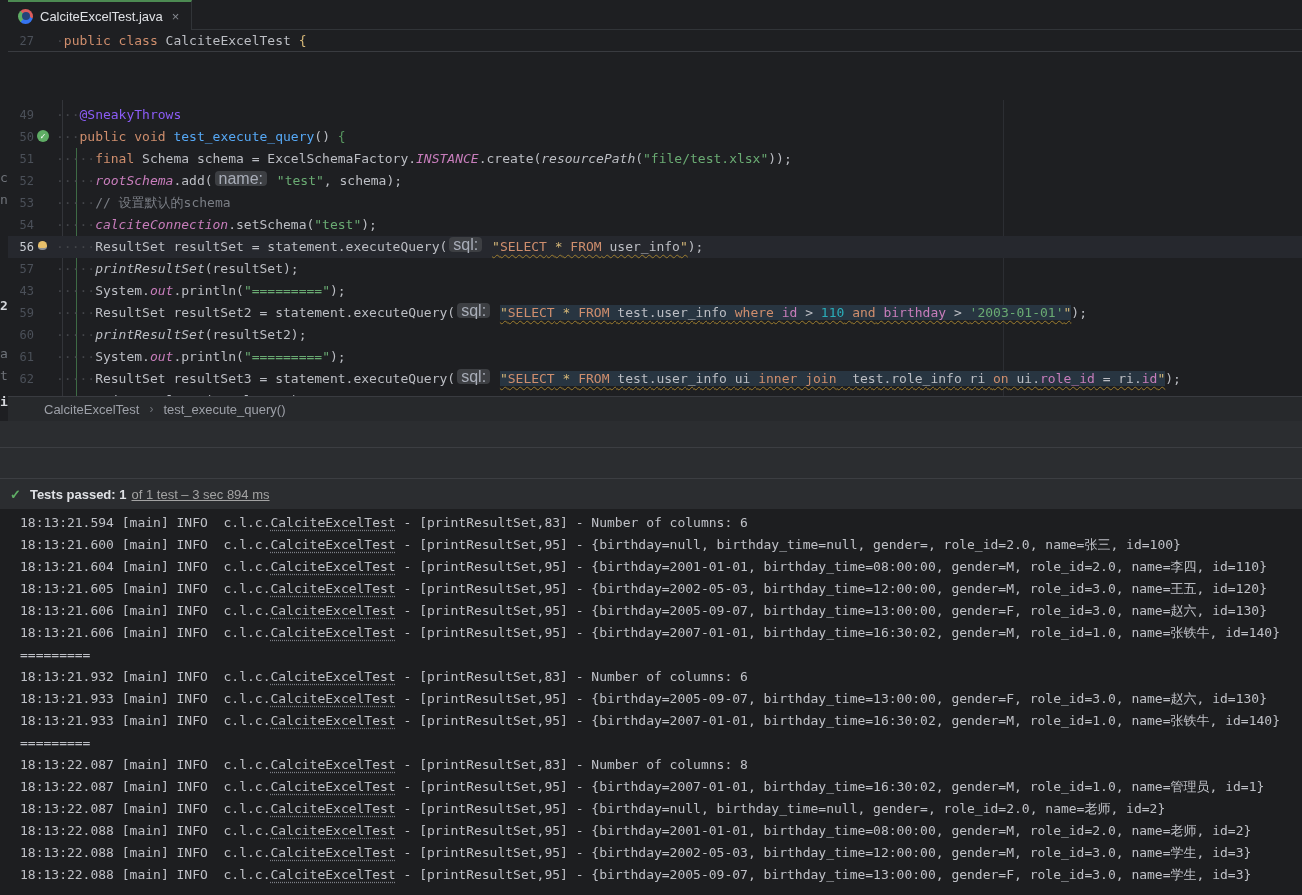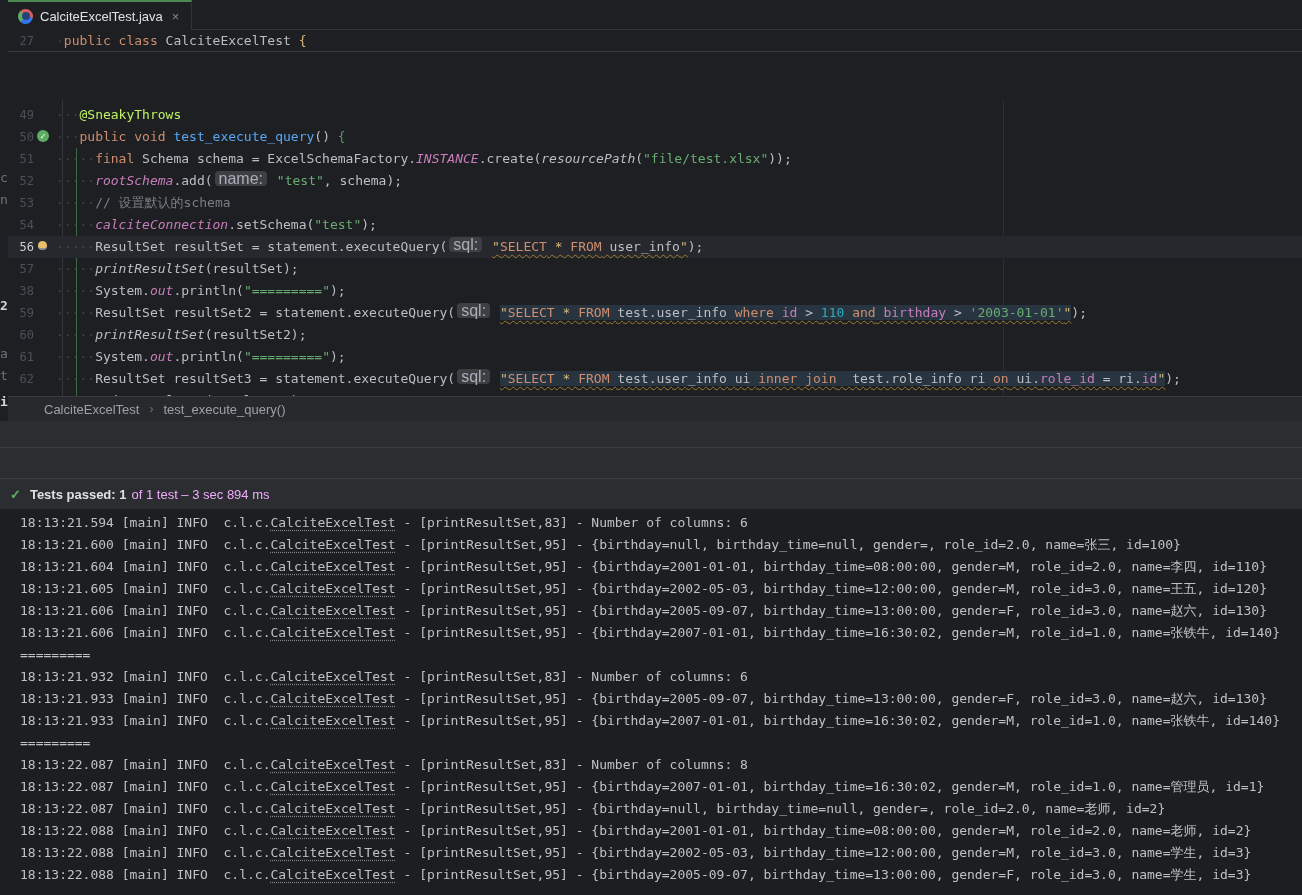--- a/index.html
+++ b/index.html
@@ -36,21 +36,21 @@
   .lnum{width:26px;flex:none;text-align:right;color:#4b5059;font-size:12px;
         font-family:"DejaVu Sans Mono","Liberation Mono",monospace;}
   .row.current .lnum{color:#c9ccd2;}
   .gslot{width:20px;flex:none;position:relative;}
   .codetxt{flex:1;padding-left:2px;}
   .guide-gray{position:absolute;left:54px;top:4px;bottom:0;width:1px;background:#33353a;}
   .guide-green{position:absolute;left:68px;top:48px;height:286px;width:1px;background:#3e6b45;}
   .colguide{position:absolute;left:995px;top:0;bottom:0;width:1px;background:#2c2e33;}
 
   .tk-kw{color:#cf8e6d;}
-  .tk-ann{color:#bef264;}
+  .tk-ann{color:#8b5cf6;}
   .tk-mdecl{color:#56a8f5;}
   .tk-field{color:#c77dbb;font-style:italic;}
   .tk-str{color:#6aab73;}
   .tk-scall{font-style:italic;color:#bcbec4;}
   .tk-cmt{color:#7a7e85;}
   .tk-ws{color:#43454a;}
   .tk-num{color:#2aacb8;}
   .tk-star{color:#d5b778;}
   .tk-q{color:#d5b778;}
   .tk-col{color:#c77dbb;}
@@ -76,21 +76,21 @@
 
   
   .band1{position:absolute;left:0;top:421px;width:1302px;height:27px;background:#2b2d30;
          border-bottom:1px solid #3c3e42;box-sizing:border-box;}
   .band2{position:absolute;left:0;top:448px;width:1302px;height:31px;background:#2b2d30;
          border-bottom:1px solid #3c3e42;box-sizing:border-box;}
   .status{position:absolute;left:0;top:479px;width:1302px;height:30px;background:#2b2d30;
       display:flex;align-items:center;padding-left:10px;box-sizing:border-box;font-size:13px;}
   .status .check{color:#5fad65;font-weight:bold;margin-right:9px;}
   .status .bold{color:#dfe1e5;font-weight:600;margin-right:5px;}
-  .status .rest{color:#f0abfc;}
+  .status .rest{color:#a3a3a3;text-decoration:underline;}
 
   
   .console{position:absolute;left:0;top:509px;width:1302px;height:386px;background:#1d1e20;
            overflow:hidden;padding-top:3px;box-sizing:border-box;}
   .cline{height:22px;line-height:22px;padding-left:20px;white-space:pre;color:#bfc1c7;
          font-family:"DejaVu Sans Mono","Liberation Mono",monospace;font-size:13px;}
   .clink{text-decoration:underline dotted #7d8087;text-underline-offset:3px;cursor:pointer;}
 </style>
 </head>
 <body>
@@ -124,21 +124,21 @@
     <div class="guide-green"></div>
     <div class="editor-inner" id="editor-lines">
         <div class="row"><span class="lnum">49</span><span class="gslot"></span><span class="codetxt"><span class="tk-ws">···</span><span class="tk-ann">@SneakyThrows</span></span></div>
         <div class="row"><span class="lnum">50</span><span class="gslot"><span class="icon-test-passed">✓</span></span><span class="codetxt"><span class="tk-ws">···</span><span class="tk-kw">public</span><span> </span><span class="tk-kw">void</span><span> </span><span class="tk-mdecl">test_execute_query</span><span>() </span><span class="tk-gbrace">{</span></span></div>
         <div class="row"><span class="lnum">51</span><span class="gslot"></span><span class="codetxt"><span class="tk-ws">·····</span><span class="tk-kw">final</span><span> Schema schema = ExcelSchemaFactory.</span><span class="tk-field">INSTANCE</span><span>.create(</span><span class="tk-scall">resourcePath</span><span>(</span><span class="tk-str">"file/test.xlsx"</span><span>));</span></span></div>
         <div class="row"><span class="lnum">52</span><span class="gslot"></span><span class="codetxt"><span class="tk-ws">·····</span><span class="tk-field">rootSchema</span><span>.add(</span><span class="chip">name:</span><span> </span><span class="tk-str">"test"</span><span>, schema);</span></span></div>
         <div class="row"><span class="lnum">53</span><span class="gslot"></span><span class="codetxt"><span class="tk-ws">·····</span><span class="tk-cmt">// 设置默认的schema</span></span></div>
         <div class="row"><span class="lnum">54</span><span class="gslot"></span><span class="codetxt"><span class="tk-ws">·····</span><span class="tk-field">calciteConnection</span><span>.setSchema(</span><span class="tk-str">"test"</span><span>);</span></span></div>
         <div class="row current"><span class="lnum">56</span><span class="gslot"><span class="icon-lightbulb"></span></span><span class="codetxt"><span class="tk-ws">·····</span><span>ResultSet resultSet = statement.executeQuery(</span><span class="chip">sql:</span><span> </span><span class="tk-q wavy">"</span><span class="tk-kw wavy">SELECT</span><span class="wavy"> </span><span class="tk-star wavy">*</span><span class="wavy"> </span><span class="tk-kw wavy">FROM</span><span class="wavy"> user_info</span><span class="tk-q wavy">"</span><span>);</span></span></div>
         <div class="row"><span class="lnum">57</span><span class="gslot"></span><span class="codetxt"><span class="tk-ws">·····</span><span class="tk-scall">printResultSet</span><span>(resultSet);</span></span></div>
-        <div class="row"><span class="lnum">38</span><span class="gslot"></span><span class="codetxt"><span class="tk-ws">·····</span><span>System.</span><span class="tk-field">out</span><span>.println(</span><span class="tk-str">"========="</span><span>);</span></span></div>
+        <div class="row"><span class="lnum">43</span><span class="gslot"></span><span class="codetxt"><span class="tk-ws">·····</span><span>System.</span><span class="tk-field">out</span><span>.println(</span><span class="tk-str">"========="</span><span>);</span></span></div>
         <div class="row"><span class="lnum">59</span><span class="gslot"></span><span class="codetxt"><span class="tk-ws">·····</span><span>ResultSet resultSet2 = statement.executeQuery(</span><span class="chip">sql:</span><span> </span><span class="tk-q wavy inj">"</span><span class="tk-kw wavy inj">SELECT</span><span class="wavy inj"> </span><span class="tk-star wavy inj">*</span><span class="wavy inj"> </span><span class="tk-kw wavy inj">FROM</span><span class="wavy inj"> test.user_info </span><span class="tk-kw wavy inj">where</span><span class="wavy inj"> </span><span class="tk-col wavy inj">id</span><span class="wavy inj"> &gt; </span><span class="tk-num wavy inj">110</span><span class="wavy inj"> </span><span class="tk-kw wavy inj">and</span><span class="wavy inj"> </span><span class="tk-col wavy inj">birthday</span><span class="wavy inj"> &gt; </span><span class="tk-str wavy inj">'2003-01-01'</span><span class="tk-q wavy inj">"</span><span>);</span></span></div>
         <div class="row"><span class="lnum">60</span><span class="gslot"></span><span class="codetxt"><span class="tk-ws">·····</span><span class="tk-scall">printResultSet</span><span>(resultSet2);</span></span></div>
         <div class="row"><span class="lnum">61</span><span class="gslot"></span><span class="codetxt"><span class="tk-ws">·····</span><span>System.</span><span class="tk-field">out</span><span>.println(</span><span class="tk-str">"========="</span><span>);</span></span></div>
         <div class="row"><span class="lnum">62</span><span class="gslot"></span><span class="codetxt"><span class="tk-ws">·····</span><span>ResultSet resultSet3 = statement.executeQuery(</span><span class="chip">sql:</span><span> </span><span class="tk-q wavy inj">"</span><span class="tk-kw wavy inj">SELECT</span><span class="wavy inj"> </span><span class="tk-star wavy inj">*</span><span class="wavy inj"> </span><span class="tk-kw wavy inj">FROM</span><span class="wavy inj"> test.user_info ui </span><span class="tk-kw wavy inj">inner join</span><span class="wavy inj">  test.role_info ri </span><span class="tk-kw wavy inj">on</span><span class="wavy inj"> ui.</span><span class="tk-col wavy inj">role_id</span><span class="wavy inj"> = ri.</span><span class="tk-col wavy inj">id</span><span class="tk-q wavy inj">"</span><span>);</span></span></div>
         <div class="row"><span class="lnum">63</span><span class="gslot"></span><span class="codetxt"><span class="tk-ws">·····</span><span class="tk-scall">printResultSet</span><span>(resultSet3);</span></span></div>
         <div class="row"><span class="lnum">64</span><span class="gslot"></span><span class="codetxt"><span class="tk-ws">···</span><span class="tk-gbrace">}</span></span></div>
       </div>
   </div>
 
   <div class="breadcrumb">

